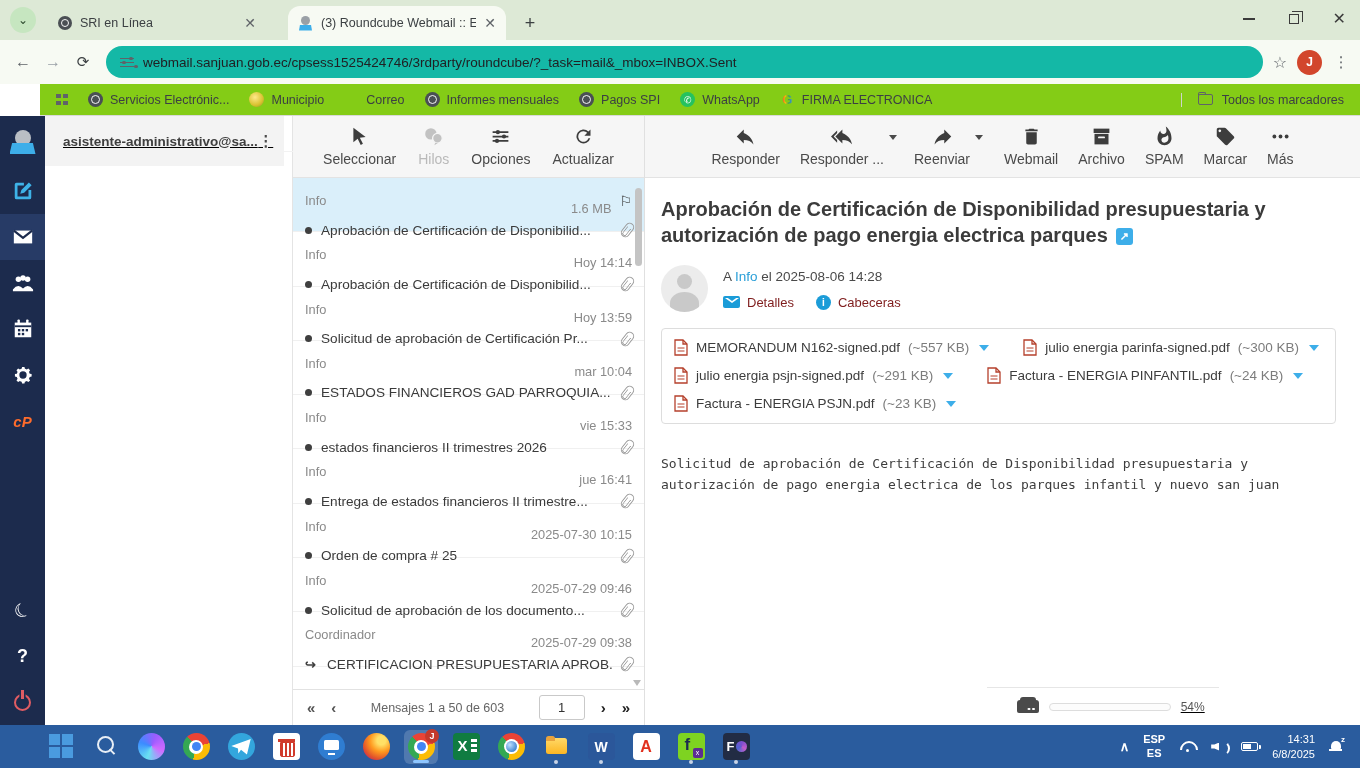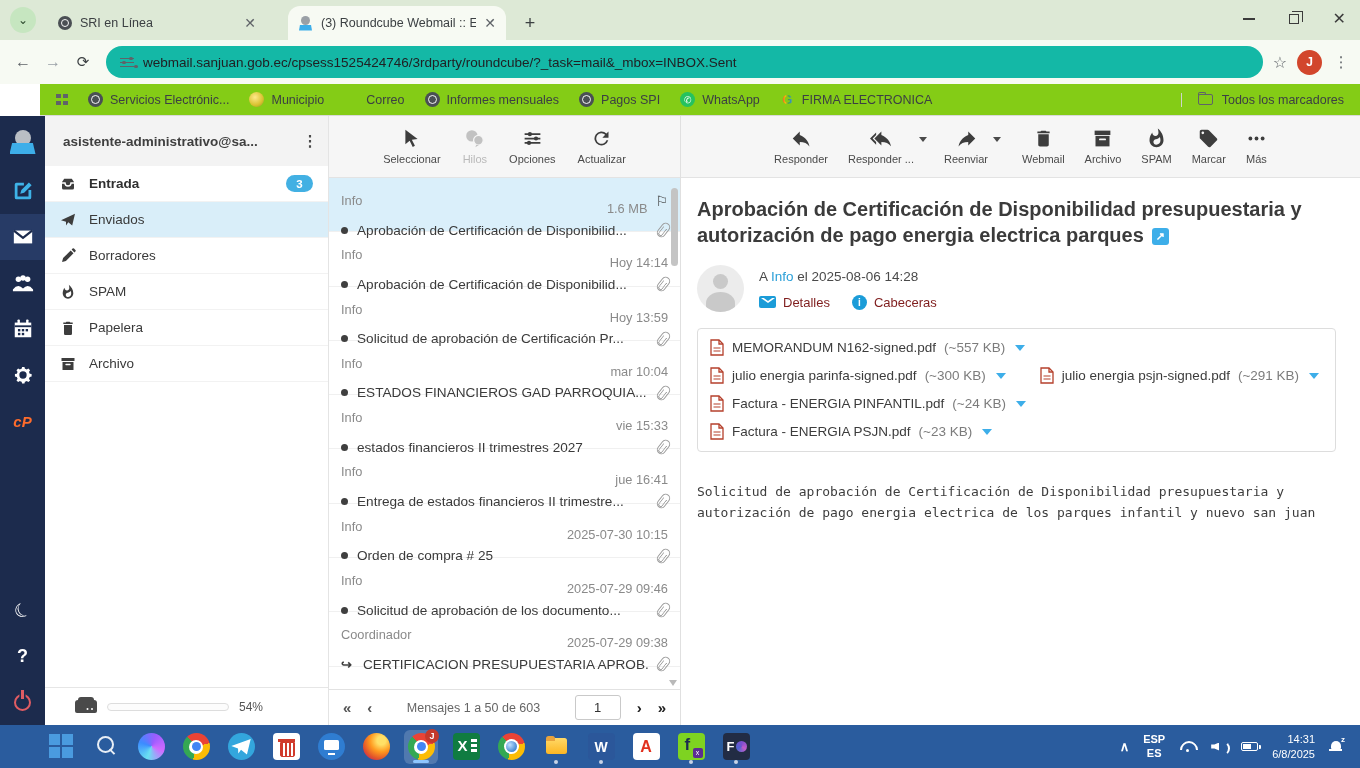--- a/index.html
+++ b/index.html
@@ -67,38 +67,38 @@
   .rc-logo::before { content:""; position:absolute; top:0; left:5px; width:16px; height:16px; border-radius:50%; background:#b9bec4; }
   .rc-logo::after { content:""; position:absolute; bottom:0; left:0; width:26px; height:11px; background:#3daee9; clip-path:polygon(10% 0,90% 0,100% 100%,0 100%); }
   .compose-ic svg { fill:#3eb3e8; }
   .cp-logo { color:#ff6c2c; font-weight:700; font-style:italic; font-size:15px; }
   .rail-bottom { margin-top:auto; display:flex; flex-direction:column; align-items:center; }
   .moon { color:#fff; font-size:19px; transform:rotate(-25deg); }
   .help-q { color:#fff; font-size:18px; font-weight:700; }
   .power { width:17px; height:17px; border:2.4px solid #e05c63; border-radius:50%; position:relative; }
   .power::before { content:""; position:absolute; left:5px; top:-6px; width:2.6px; height:9px; background:#e05c63; box-shadow:0 0 0 1.6px #1c2b4d; }
 
-  .folderpane { width:284px; display:flex; flex-direction:column; border-right:1px solid #e4e4e4; background:#fff; flex:none; }
+  .folderpane { width:248px; display:flex; border-right:1px solid #e4e4e4; background:#fff; flex:none;text-decoration:underline; }
   .acct { height:50px; background:#f3f3f3; display:flex; align-items:center; padding:0 10px 0 18px; font-weight:700; font-size:13.5px; color:#3f3f3f; flex:none; }
   .acct-dots { margin-left:auto; color:#4a4a4a; font-size:15px; font-weight:700; width:16px; text-align:center; }
   .folder { height:36px; display:flex; align-items:center; gap:13px; padding:0 15px; font-size:13.5px; color:#3a3a3a; border-bottom:1px solid #f2f2f2; }
   .folder svg { width:16px; height:16px; fill:#3d3d3d; flex:none; }
   .folder.selected { background:#d9eef9; }
   .folder.first b, .folder .bold { font-weight:700; color:#2f2f2f; }
   .badge { margin-left:auto; background:#42b0e3; color:#fff; border-radius:9px; min-width:27px; height:17px; display:grid; place-items:center; font-size:11.5px; font-weight:700; }
   .quota { margin-top:auto; height:38px; border-top:1px solid #e6e6e6; display:flex; align-items:center; gap:10px; padding:0 14px 0 30px; font-size:12px; color:#555; flex:none; }
   .disk { width:22px; height:13px; background:#4a4a4a; border-radius:3px 3px 2px 2px; position:relative; }
   .disk::before { content:""; position:absolute; top:-3px; left:3px; right:3px; height:4px; background:#4a4a4a; border-radius:3px 3px 0 0; }
   .disk::after { content:""; position:absolute; bottom:3px; right:4px; width:2.5px; height:2.5px; border-radius:50%; background:#fff; box-shadow:-4.5px 0 0 #fff; }
   .qbar { width:122px; height:8px; border:1px solid #ddd; border-radius:4px; background:#fcfcfc; overflow:hidden; }
   .qfill { height:100%; background:#5cbce9; border-radius:3px; }
 
   .listcol { width:352px; display:flex; flex-direction:column; border-right:1px solid #e0e0e0; flex:none; }
   .list-toolbar { height:62px; background:#f6f6f6; border-bottom:1px solid #e3e3e3; display:flex; justify-content:center; align-items:center; gap:22px; flex:none; }
-  .tbtn { display:flex; flex-direction:column; align-items:center; gap:4px; font-size:11px; color:#4a4a4a; position:relative; }
+  .tbtn { display:flex; flex-direction:column; align-items:center; gap:4px; font-size:14px; color:#4a4a4a; position:relative; }
   .tbtn svg { width:21px; height:21px; fill:#3d3d3d; }
   .tbtn.disabled { color:#b9b9b9; }
   .tbtn.disabled svg { fill:#c2c2c2; }
   .tbtn .drop { position:absolute; right:-13px; top:9px; width:0; height:0; border-left:4.5px solid transparent; border-right:4.5px solid transparent; border-top:5.5px solid #4a4a4a; }
 
   .searchbar { height:38px; border-bottom:1px solid #ebebeb; display:flex; align-items:center; padding:0 14px; gap:9px; flex:none; }
   .mag { width:12px; height:12px; border:2px solid #8a8a8a; border-radius:50%; position:relative; flex:none; }
   .mag::after { content:""; position:absolute; width:2px; height:6px; background:#8a8a8a; transform:rotate(-45deg); left:10px; top:9px; }
   .search-input { border:none; outline:none; flex:1; font-size:13.5px; color:#333; background:transparent; }
   .search-input::placeholder { color:#9e9e9e; }
@@ -491,21 +491,21 @@
             </div>
           </div>
           <div class="mrow">
             <div class="l1">
               <span>Info</span>
               <span class="meta">vie 15:33</span>
 
             </div>
             <div class="l2">
               <span class="marker"></span>
-              <span class="subj">estados financieros II trimestres 2027</span>
+              <span class="subj">estados financieros II trimestres 2026</span>
               <span class="clip"></span>
             </div>
           </div>
           <div class="mrow">
             <div class="l1">
               <span>Info</span>
               <span class="meta">jue 16:41</span>
 
             </div>
             <div class="l2">

